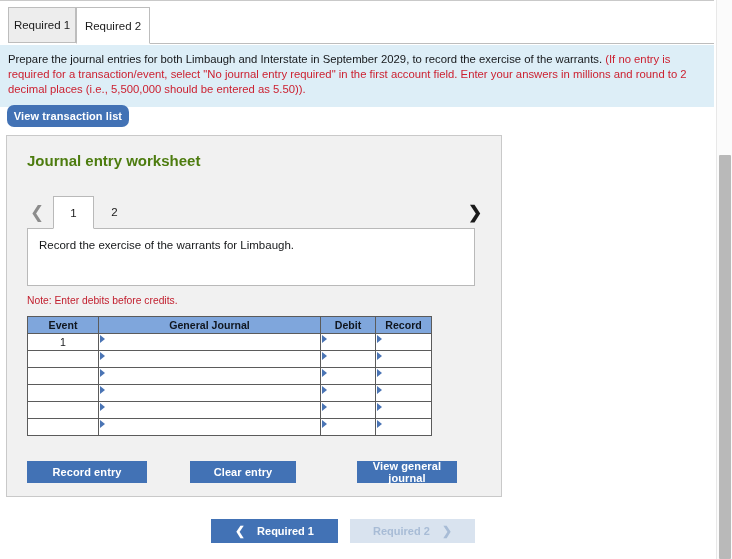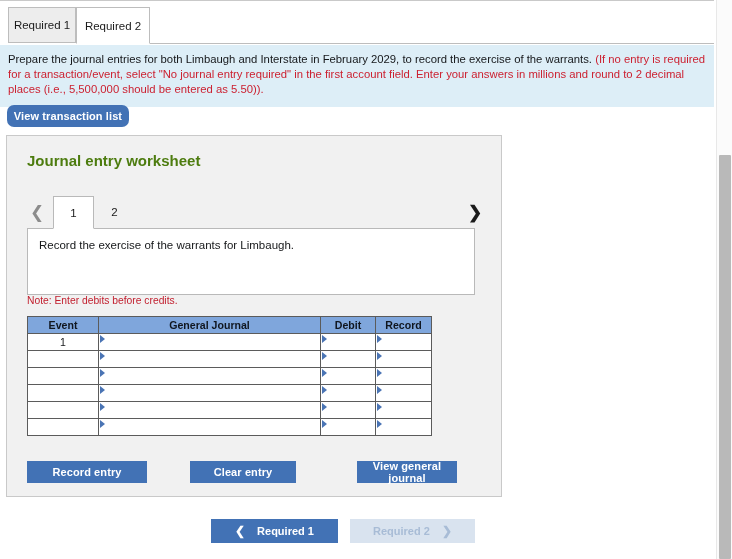--- a/index.html
+++ b/index.html
@@ -143,21 +143,21 @@
     border-bottom: 1px solid #ffffff;
     height: 33px;
     z-index: 3;
   }
   .ws-tab.idle { left: 67px; background: transparent; }
 
   
   .ws-desc {
     position: absolute;
     left: 20px; top: 92px;
-    width: 448px; height: 67px;
+    width: 448px; height: 58px;
     background: #ffffff;
     border: 1px solid #b9b9b9;
     font-size: 11.5px;
     color: #16181a;
     padding: 9px 11px;
     line-height: 15px;
   }
   .note {
     position: absolute;
     left: 20px; top: 159px;
@@ -275,21 +275,21 @@
     <div class="req-tab tab-1">
       <span>Required 1</span>
     </div>
     <div class="req-tab tab-2">
       <span>Required 2</span>
     </div>
     <div class="req-tab-underline"></div>
   </div>
 
   <div class="instruction">
-    <span>Prepare the journal entries for both Limbaugh and Interstate in February 2029, to record the exercise of the warrants.</span>
+    <span>Prepare the journal entries for both Limbaugh and Interstate in September 2029, to record the exercise of the warrants.</span>
     <span class="hint">(If no entry is required for a transaction/event, select "No journal entry required" in the first account field. Enter your answers in millions and round to 2 decimal places (i.e., 5,500,000 should be entered as 5.50)).</span>
   </div>
 
   <button class="btn view-txn-btn">View transaction list</button>
 
   <div class="panel">
 
     <div class="panel-title">Journal entry worksheet</div>
 
     <div class="pager">

